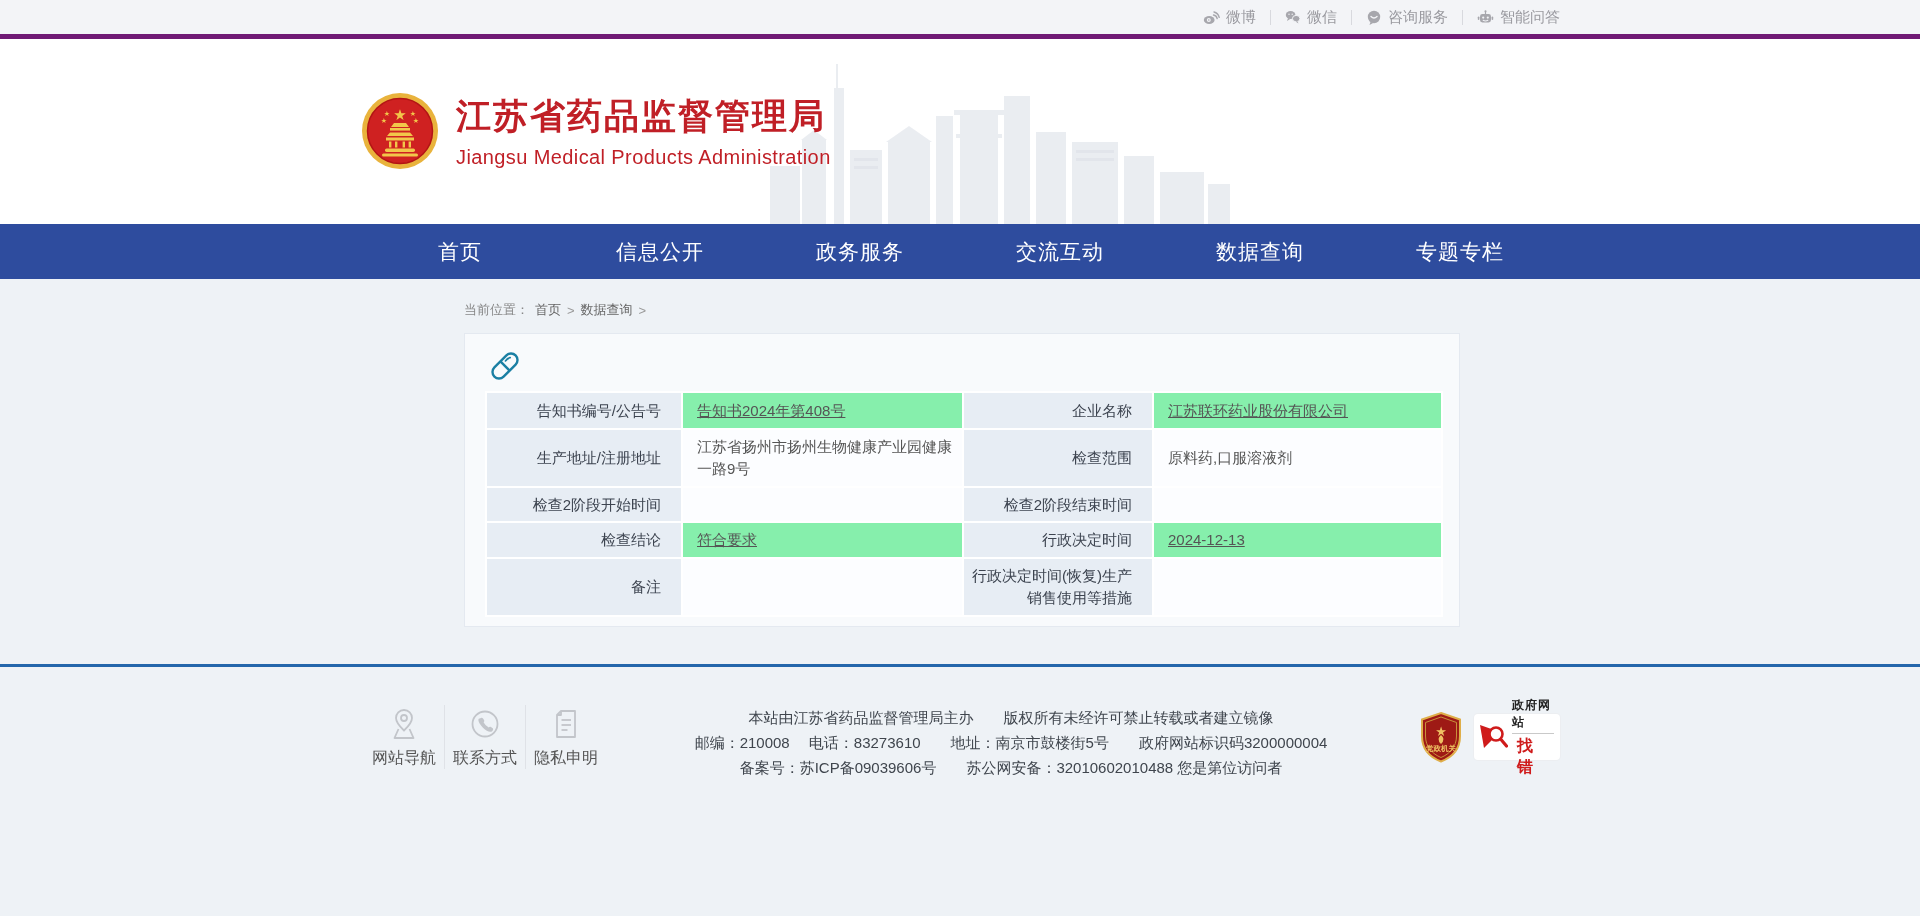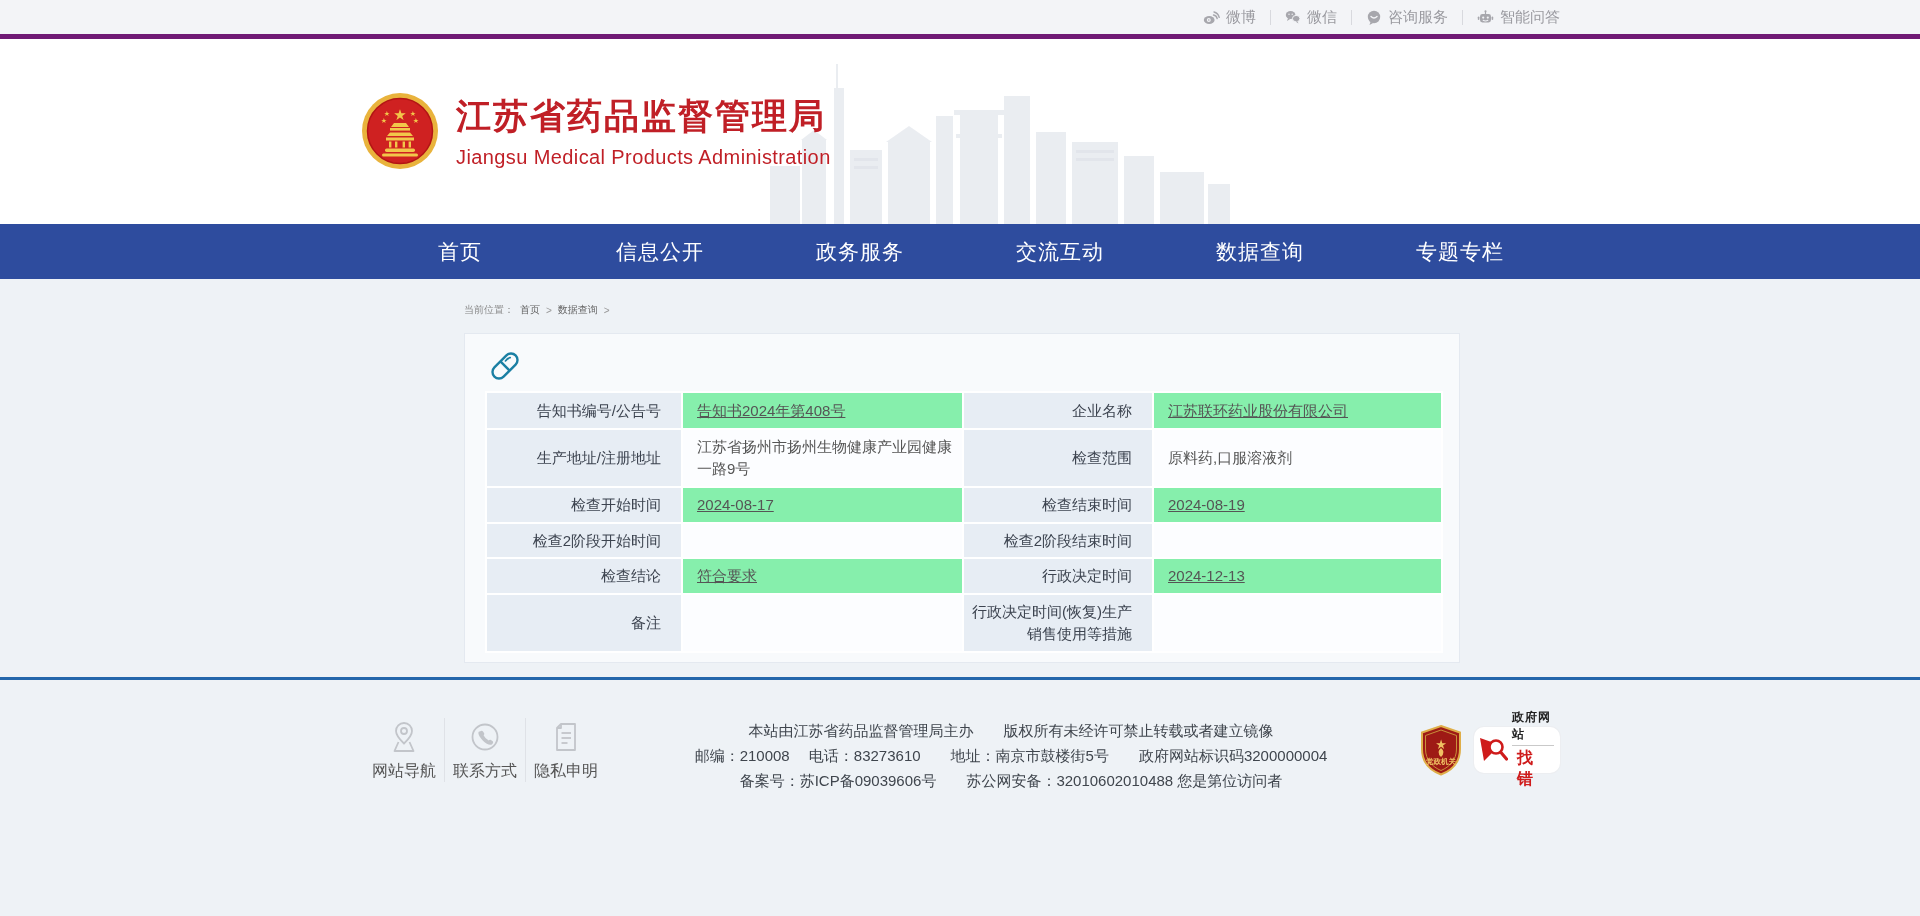--- a/index.html
+++ b/index.html
@@ -25,21 +25,21 @@
   .skyline { position:absolute; right:330px; bottom:0; opacity:.85; }
 
   
   .mainnav { height:55px; background:var(--nav-blue,#2e4c9e); }
   .mainnav .wrap { display:flex; height:100%; }
   .nav-item { flex:1; display:flex; align-items:center; justify-content:center;
     color:#ffffff; font-size:21px; letter-spacing:1px; cursor:pointer; }
 
   
   .content { min-height:371px; padding-top:16px; }
-  .breadcrumb { margin-left:104px; font-size:10px; color:#888; height:30px; display:flex; align-items:center; gap:6px; }
+  .breadcrumb { margin-left:104px; font-size:13px; color:#888; height:30px; display:flex; align-items:center; gap:6px; }
   .breadcrumb a { color:#666; text-decoration:none; cursor:pointer; }
   .crumb-sep { color:#999; }
 
   .panel { width:996px; margin:8px auto 0 104px; background:#f8fafc;
     border:1px solid #e4e9f0; padding:13px 20px 9px; }
   .pill-icon { display:block; margin:2px 0 8px 2px; }
 
   table.detail { border-collapse:collapse; width:956px; table-layout:fixed; font-size:15px; }
   table.detail td, table.detail th { border:2px solid #ffffff; vertical-align:middle; }
   td.lbl { background:var(--label-cell-bg,#e7edf4); color:#3d4450; text-align:right;
@@ -55,21 +55,21 @@
   .footer { padding-top:36px; }
   .footer .wrap { display:flex; align-items:flex-start; }
   .footer-links { display:flex; align-items:stretch; margin-left:6px; }
   .footer-link { width:76px; display:flex; flex-direction:column; align-items:center; gap:7px;
     color:#555; font-size:16px; cursor:pointer; padding-top:4px; }
   .footer-link svg { display:block; }
   .flink-sep { width:1px; background:#dfe2e7; margin:2px 2px 0; align-self:stretch; }
   .footer-center { flex:1; text-align:center; color:#3f454d; font-size:15px; line-height:25px; padding-top:2px; }
   .footer-badges { display:flex; align-items:center; gap:10px; margin-top:8px; }
   .shield-badge { cursor:pointer; }
-  .finder-badge { width:86px; height:46px; background:#ffffff; border-radius:10px;
+  .finder-badge { width:86px; height:46px; background:#ffffff; border-radius:4px;
     display:flex; align-items:center; padding:4px 6px 4px 4px; gap:4px; cursor:pointer;
     box-shadow:0 0 0 1px #eceef1; }
   .finder-text { display:flex; flex-direction:column; align-items:center; flex:1; }
   .finder-top { font-size:12px; font-weight:700; color:#222; letter-spacing:1px; }
   .finder-divider { width:100%; height:1px; background:#c9c9c9; margin:2px 0; }
   .finder-bottom { font-size:16px; font-weight:700; color:var(--badge-red,#cf1b1b); letter-spacing:5px; margin-left:5px; }
 </style>
 </head>
 <body>
 
@@ -227,26 +227,20 @@
             <td class="val">告知书2024年第408号</td>
             <td class="lbl">企业名称</td>
             <td class="val">江苏联环药业股份有限公司</td>
           </tr>
           <tr class="even h2">
             <td class="lbl">生产地址/注册地址</td>
             <td class="val">江苏省扬州市扬州生物健康产业园健康一路9号</td>
             <td class="lbl">检查范围</td>
             <td class="val">原料药,口服溶液剂</td>
           </tr>
-          <tr class="odd h3">
-            <td class="lbl">检查开始时间</td>
-            <td class="val">2024-08-17</td>
-            <td class="lbl">检查结束时间</td>
-            <td class="val">2024-08-19</td>
-          </tr>
           <tr class="even h4">
             <td class="lbl">检查2阶段开始时间</td>
             <td class="val"></td>
             <td class="lbl">检查2阶段结束时间</td>
             <td class="val"></td>
           </tr>
           <tr class="odd h5">
             <td class="lbl">检查结论</td>
             <td class="val">符合要求</td>
             <td class="lbl">行政决定时间</td>

